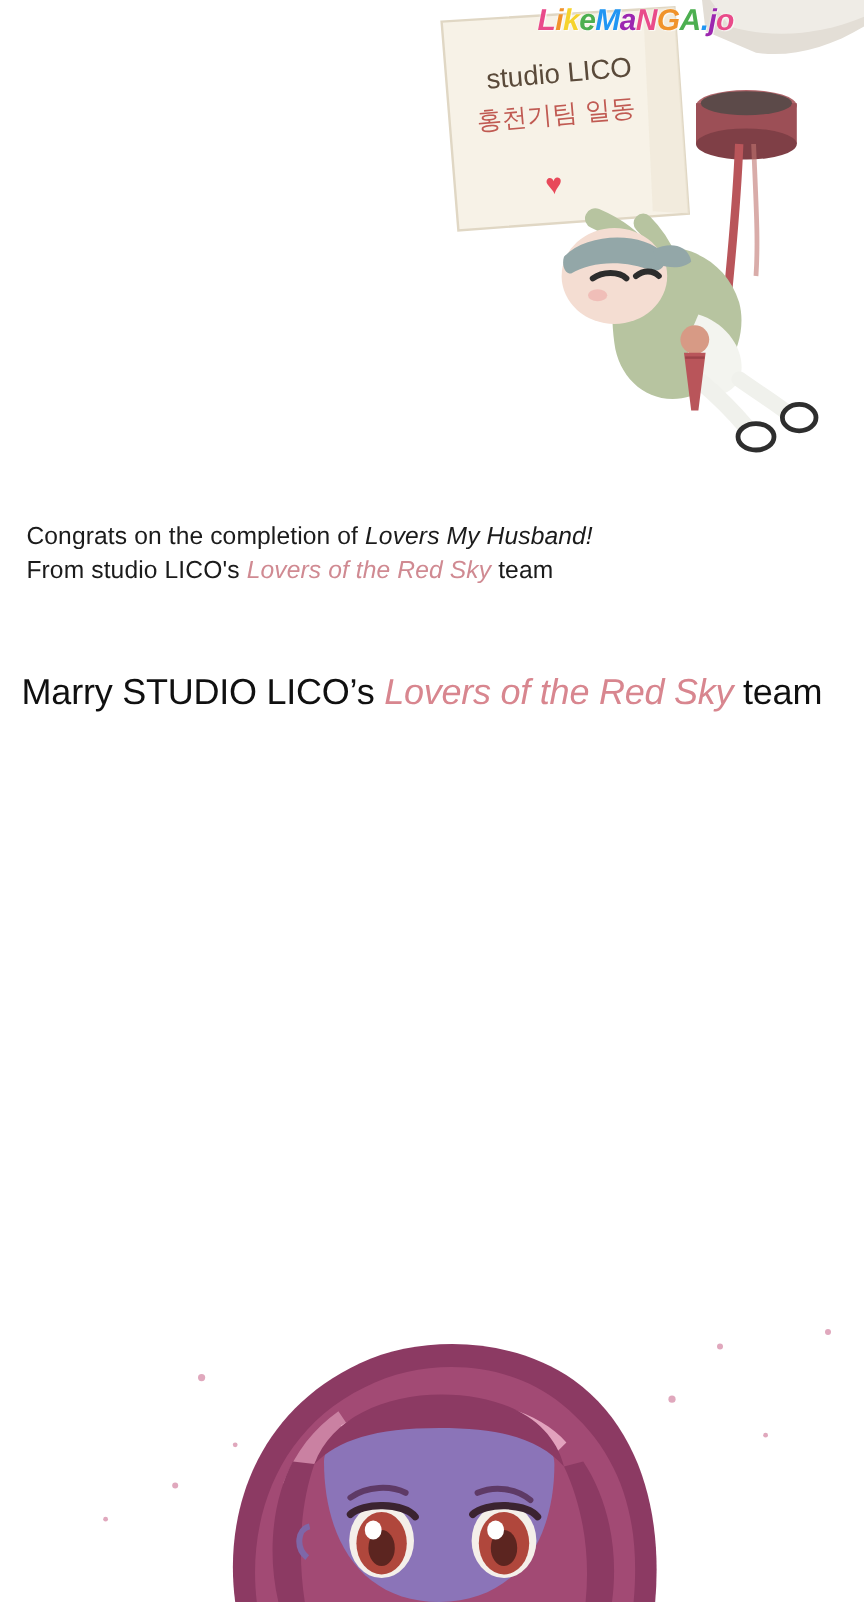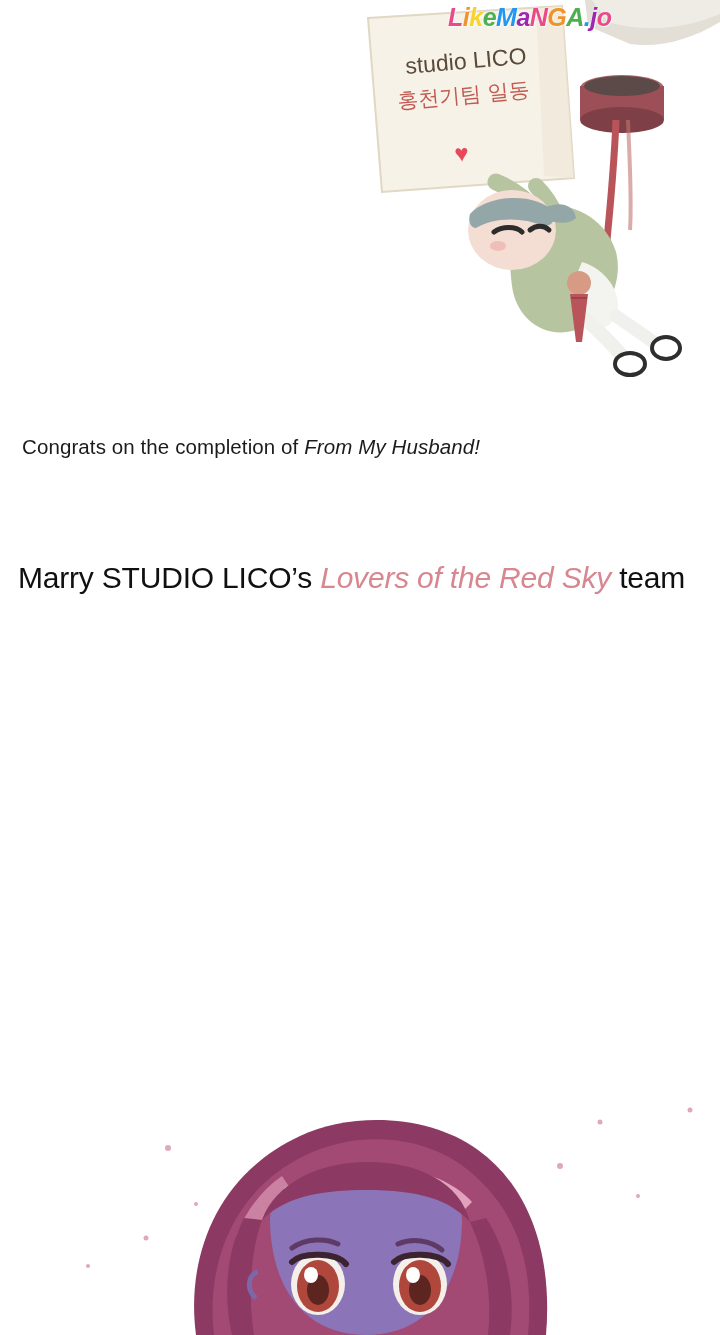--- a/index.html
+++ b/index.html
@@ -150,21 +150,24 @@
       </g>
     </svg>
   </div>
 
   <div class="watermark">
     <span style="color:#e94b8a">L</span><span style="color:#f0932b">i</span><span style="color:#f6d32d">k</span><span style="color:#4caf50">e</span><span style="color:#2196f3">M</span><span style="color:#9c27b0">a</span><span style="color:#e94b8a">N</span><span style="color:#f0932b">G</span><span style="color:#4caf50">A</span><span style="color:#2196f3">.</span><span style="color:#9c27b0">j</span><span style="color:#e94b8a">o</span>
   </div>
 
   <div class="caption-small">
     <div>
-      <span>Congrats on the completion of </span><span class="it">From My Husband!</span>
+      <span>Congrats on the completion of </span><span class="it">Lovers My Husband!</span>
+    </div>
+    <div>
+      <span>From studio LICO's </span><span class="rose">Lovers of the Red Sky</span><span> team</span>
     </div>
   </div>
 
   <div class="caption-big">
     <span>Marry STUDIO LICO’s </span><span class="rose">Lovers of the Red Sky</span><span> team</span>
   </div>
 
   <div class="bottom-art">
     <svg width="720" height="265" viewBox="0 0 720 265" xmlns="http://www.w3.org/2000/svg">
 

